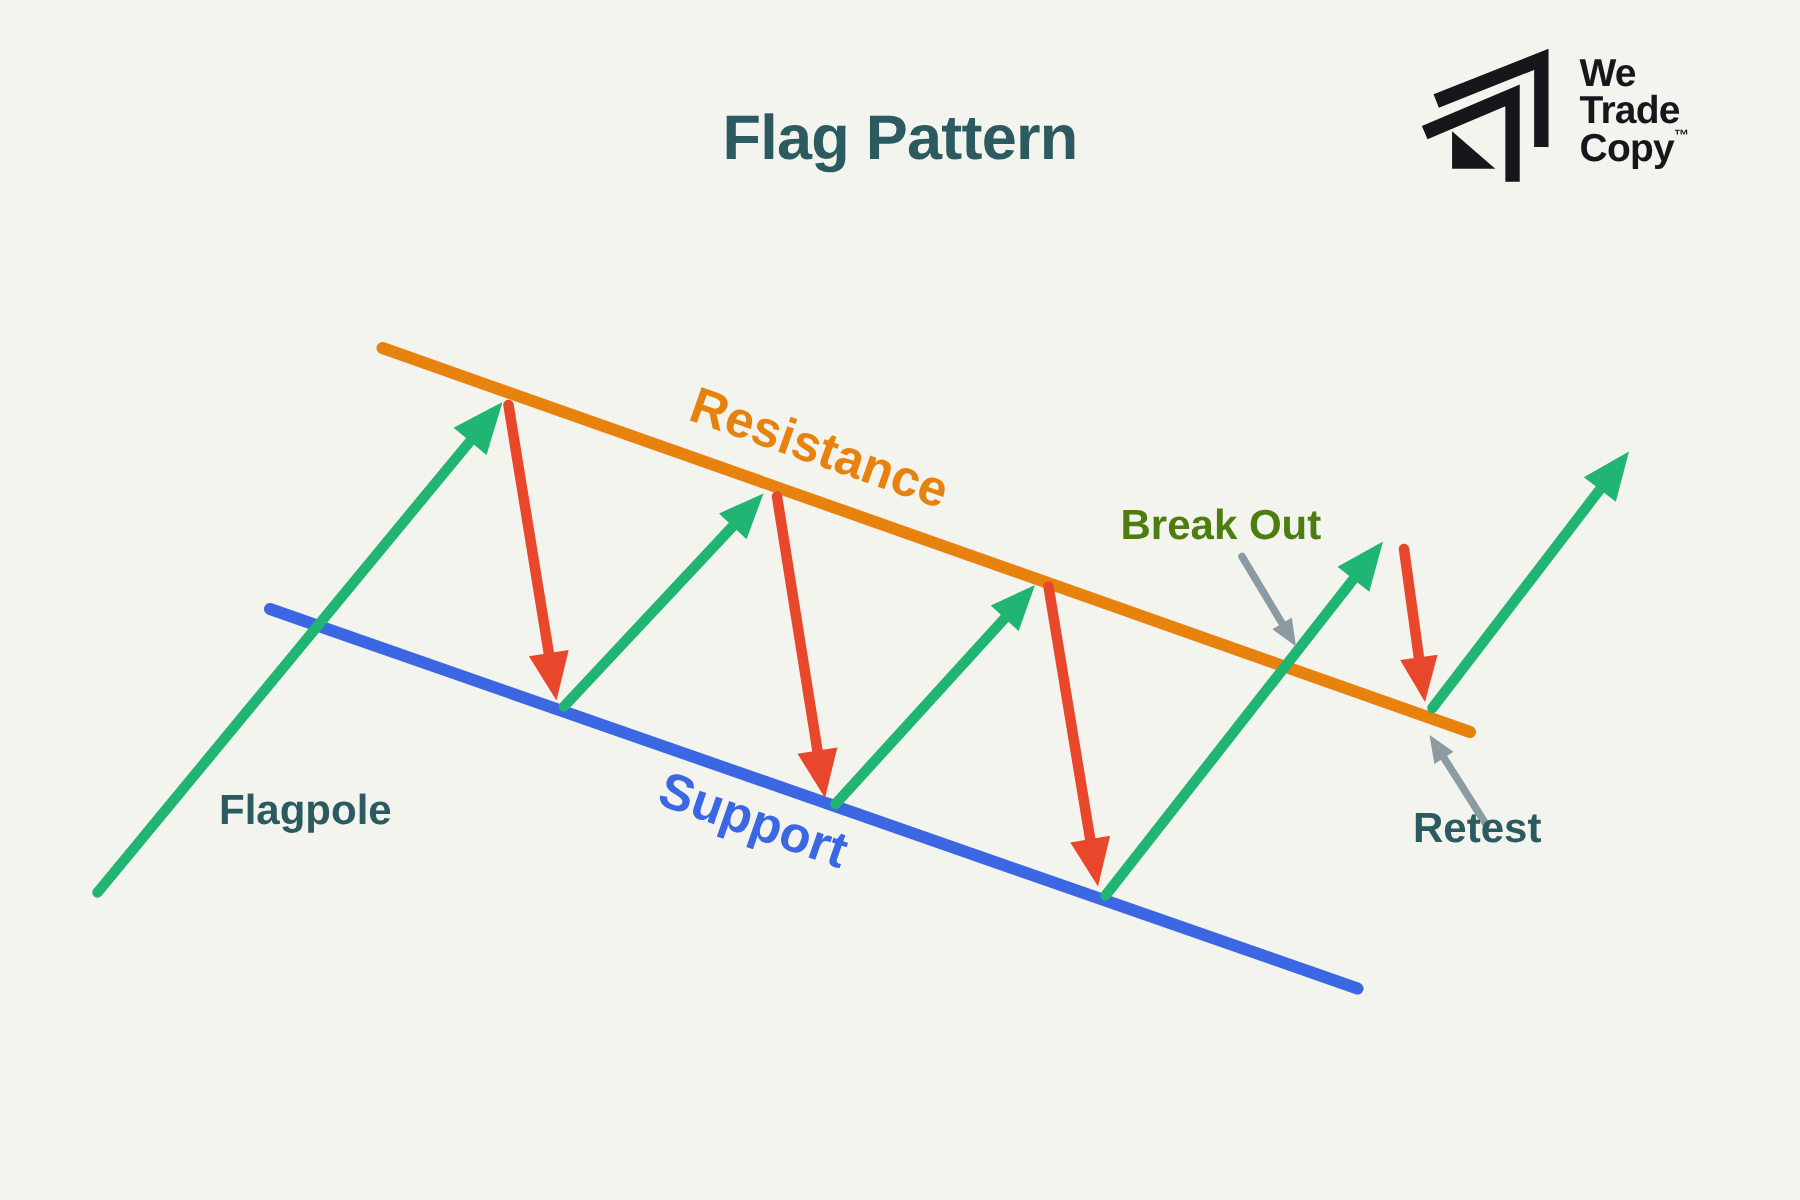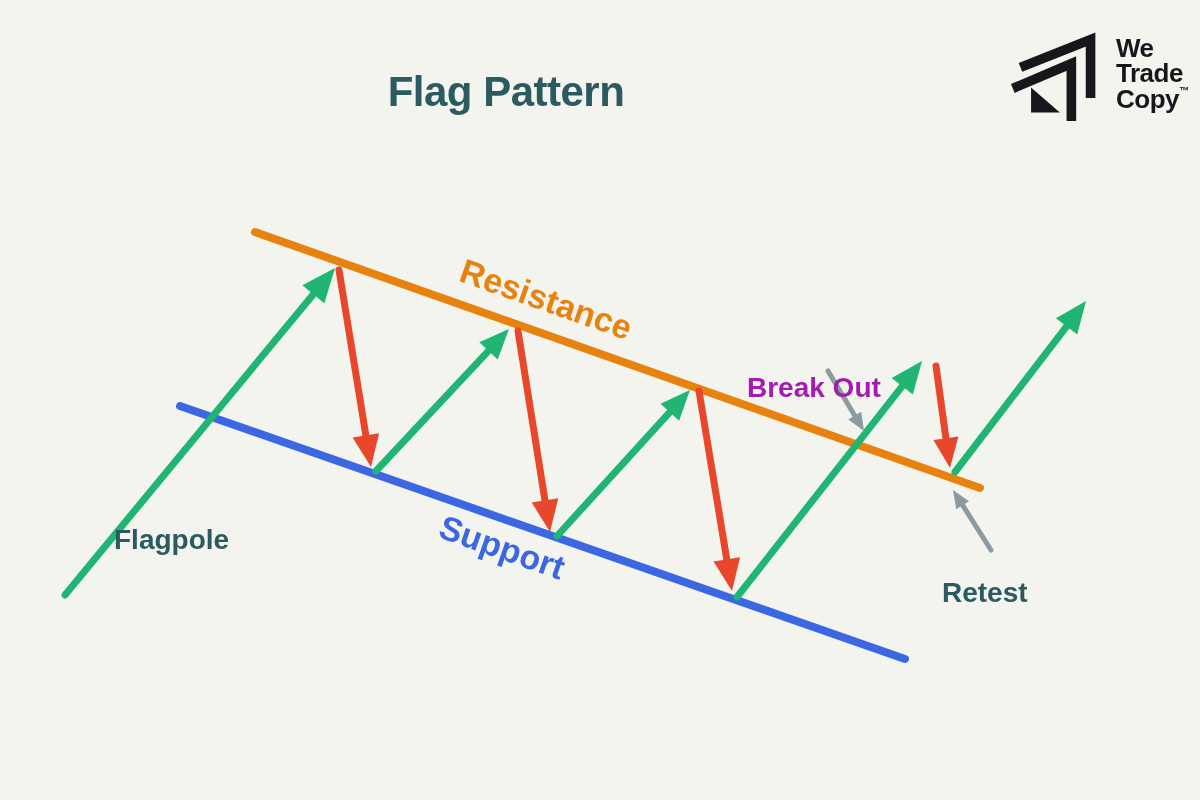--- a/index.html
+++ b/index.html
@@ -11,30 +11,30 @@
   .canvas {
     position: relative;
     width: 1200px;
     height: 800px;
     background: #f3f4ee;
   }
   .page-title {
     position: absolute;
     top: 68px;
     left: 0;
-    width: 1012px;
+    width: 1200px;
     text-align: center;
     font-size: 42px;
     font-weight: bold;
     letter-spacing: -0.5px;
   }
   .logo {
     position: absolute;
     top: 28px;
-    left: 1008px;
+    left: 945px;
     display: flex;
     align-items: flex-start;
     gap: 12px;
     justify-content: center;
   }
   .logo-icon { width: 96px; height: 96px; }
   .logo-text {
     font-weight: bold;
     font-size: 26px;
     line-height: 0.96;
@@ -58,23 +58,23 @@
   }
   .lbl-trend {
     font-size: 34px;
     width: 240px;
     text-align: center;
     transform: rotate(19.4deg);
   }
   .lbl-note { font-size: 28px; }
   #lbl-resistance { left: 426px; top: 280px; }
   #lbl-support    { left: 412px; top: 528px; width: 180px; }
-  #lbl-flagpole   { left: 114px; top: 524px; }
+  #lbl-flagpole   { left: 146px; top: 524px; }
   #lbl-breakout   { left: 747px; top: 334px; }
-  #lbl-retest     { left: 942px; top: 577px; }
+  #lbl-retest     { left: 942px; top: 536px; }
 </style>
 </head>
 <body>
 
 <div class="canvas">
 
   <h1 class="page-title" style="color: rgb(43, 90, 96);">Flag Pattern</h1>
 
   <div class="logo">
     <svg class="logo-icon" viewBox="0 0 100 100">
@@ -141,17 +141,17 @@
         <polygon points="953,490 969.0177696725082,501.16174962622244 956.2441052501283,509.25173709372973" fill="#8b9ba1"></polygon>
       </g>
     </svg>
 
   <div class="lbl lbl-trend" id="lbl-resistance" style="color: rgb(232, 130, 15);">Resistance</div>
 
   <div class="lbl lbl-trend" id="lbl-support" style="color: rgb(60, 103, 227);">Support</div>
 
   <div class="lbl lbl-note" id="lbl-flagpole" style="color: rgb(43, 90, 96);">Flagpole</div>
 
-  <div class="lbl lbl-note" id="lbl-breakout" style="color: #a21caf; margin-top: 38px;">Break Out</div>
+  <div class="lbl lbl-note" id="lbl-breakout" style="color: #4d7c0f;">Break Out</div>
 
   <div class="lbl lbl-note" id="lbl-retest" style="color: rgb(43, 90, 96);">Retest</div>
 
 </div>
 
 </body></html>

